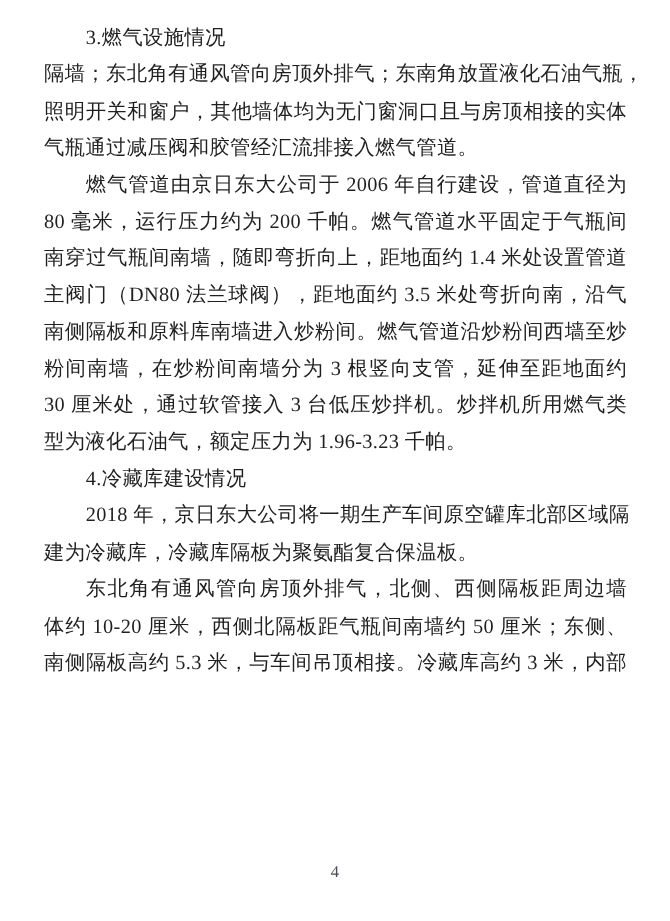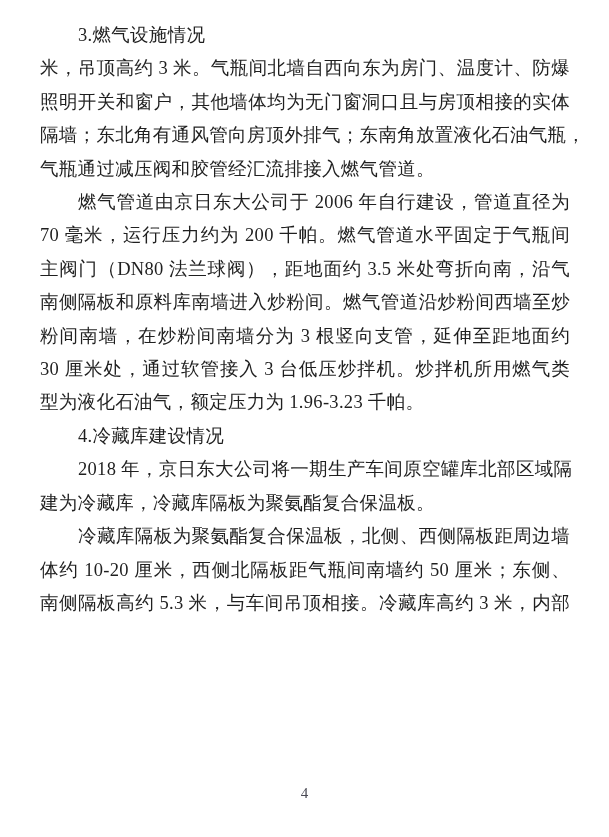--- a/index.html
+++ b/index.html
@@ -45,32 +45,32 @@
     color: #4a4a55;
     font-family: "Liberation Serif", "DejaVu Serif", serif;
   }
 </style>
 </head>
 <body>
 
 <div class="page">
   <div class="text-block">
     <div class="line indent end">3.燃气设施情况</div>
-    <div class="line">米，吊顶高约 3 米。气瓶间北墙自西向东为房门、温度计、防爆</div>
+    <div class="line">隔墙；东北角有通风管向房顶外排气；东南角放置液化石油气瓶，</div>
     <div class="line">照明开关和窗户，其他墙体均为无门窗洞口且与房顶相接的实体</div>
-    <div class="line">隔墙；东北角有通风管向房顶外排气；东南角放置液化石油气瓶，</div>
     <div class="line end">气瓶通过减压阀和胶管经汇流排接入燃气管道。</div>
     <div class="line indent">燃气管道由京日东大公司于 2006 年自行建设，管道直径为</div>
-    <div class="line">70 毫米，运行压力约为 200 千帕。燃气管道水平固定于气瓶间</div>
+    <div class="line">80 毫米，运行压力约为 200 千帕。燃气管道水平固定于气瓶间</div>
+    <div class="line">南穿过气瓶间南墙，随即弯折向上，距地面约 1.4 米处设置管道</div>
     <div class="line">主阀门（DN80 法兰球阀），距地面约 3.5 米处弯折向南，沿气</div>
     <div class="line">南侧隔板和原料库南墙进入炒粉间。燃气管道沿炒粉间西墙至炒</div>
     <div class="line">粉间南墙，在炒粉间南墙分为 3 根竖向支管，延伸至距地面约</div>
     <div class="line">30 厘米处，通过软管接入 3 台低压炒拌机。炒拌机所用燃气类</div>
     <div class="line end">型为液化石油气，额定压力为 1.96-3.23 千帕。</div>
     <div class="line indent end">4.冷藏库建设情况</div>
     <div class="line indent">2018 年，京日东大公司将一期生产车间原空罐库北部区域隔</div>
     <div class="line end">建为冷藏库，冷藏库隔板为聚氨酯复合保温板。</div>
-    <div class="line indent">冷藏库隔板为聚氨酯复合保温板，北侧、西侧隔板距周边墙</div>
+    <div class="line indent">东北角有通风管向房顶外排气，北侧、西侧隔板距周边墙</div>
     <div class="line">体约 10-20 厘米，西侧北隔板距气瓶间南墙约 50 厘米；东侧、</div>
     <div class="line">南侧隔板高约 5.3 米，与车间吊顶相接。冷藏库高约 3 米，内部</div>
   </div>
   <div class="page-number">4</div>
 </div>
 
 </body></html>

